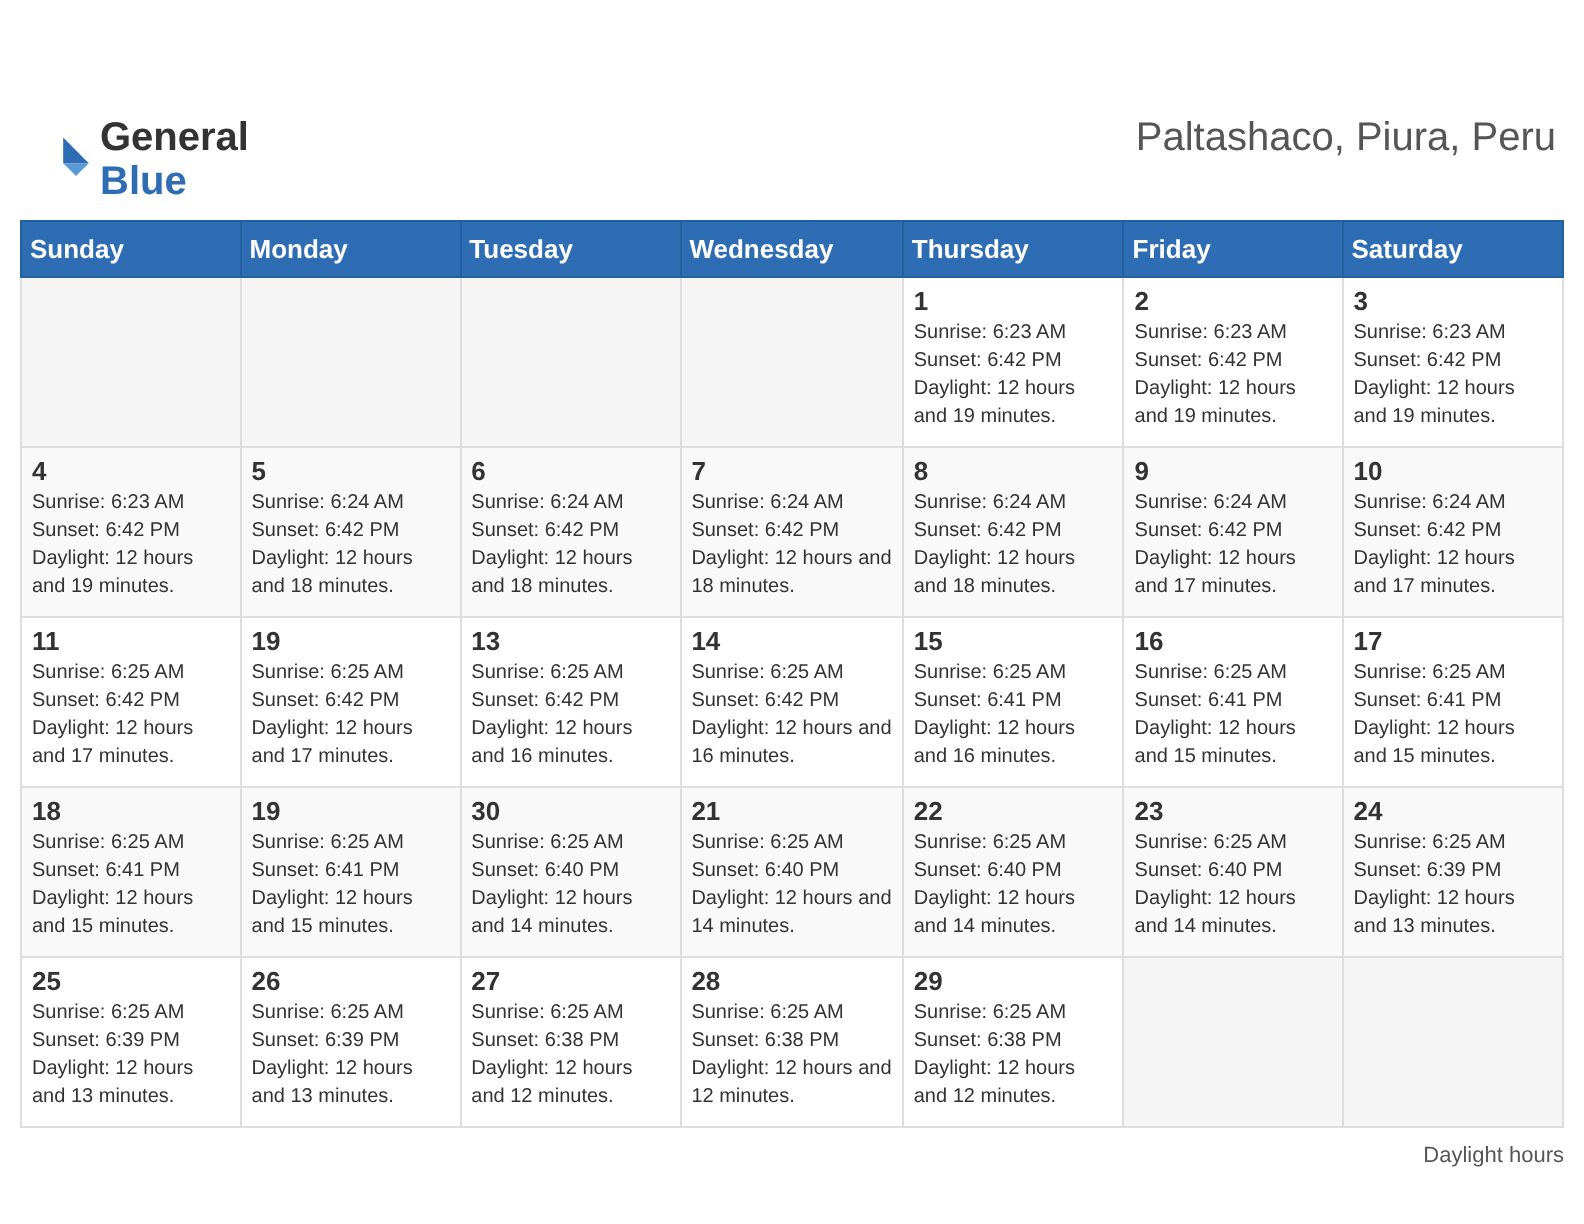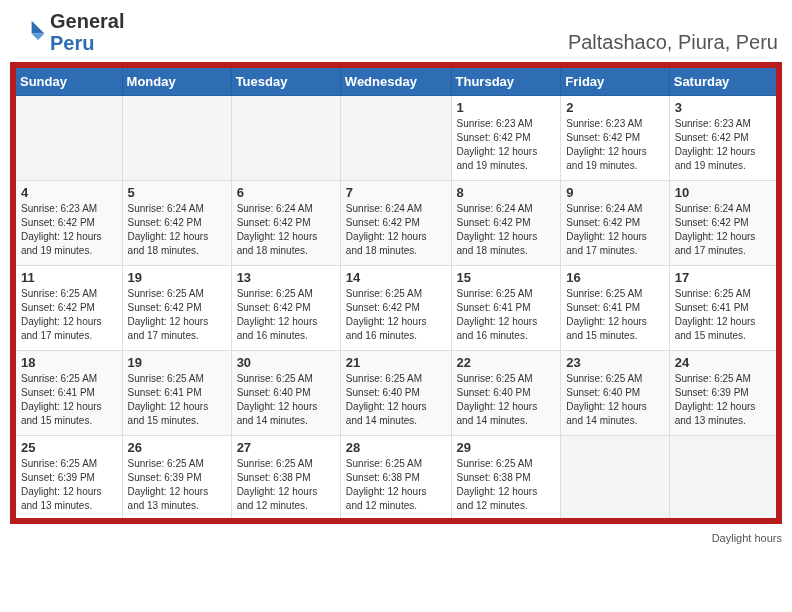--- a/index.html
+++ b/index.html
@@ -6,23 +6,24 @@
     body {
       font-family: Arial, sans-serif;
       background: #fff;
       width: 792px;
       min-height: 612px;
       padding: 10px;
     }
     .header {
       display: flex;
       justify-content: space-between;
-      align-items: flex-end;
+      align-items: flex-start;
       margin-bottom: 8px;
       padding: 0 4px;
+      margin-top: 48px;
     }
     .logo {
       display: flex;
       align-items: center;
       gap: 4px;
     }
     .logo-text {
       display: flex;
       flex-direction: column;
       line-height: 1.1;
@@ -49,21 +50,21 @@
       font-weight: normal;
       color: #333;
     }
     .location {
       font-size: 20px;
       color: #555;
     }
     .calendar {
       width: 100%;
       border-collapse: collapse;
-      border: 6px solid #b91c1c;
+      border: 1px solid #b91c1c;
     }
     .calendar th {
       background-color: #2e6db4;
       color: #fff;
       padding: 6px 4px;
       font-size: 13px;
       font-weight: bold;
       text-align: left;
       border: 1px solid #2260a0;
     }
@@ -106,21 +107,21 @@
 <body>
 
 <div class="header">
   <div class="logo">
     <svg class="logo-icon" viewBox="0 0 40 40">
       <polygon points="22,6 38,22 22,22" fill="#2e6db4"></polygon>
       <polygon points="22,22 38,22 30,30" fill="#5b9bd5"></polygon>
     </svg>
     <div class="logo-text">
       <span class="logo-general">General</span>
-      <span class="logo-blue">Peru</span>
+      <span class="logo-blue">Blue</span>
     </div>
   </div>
   <div class="title-block">
     <div class="location">Paltashaco, Piura, Peru</div>
   </div>
 </div>
 
 <table class="calendar">
   <thead>
     <tr>

